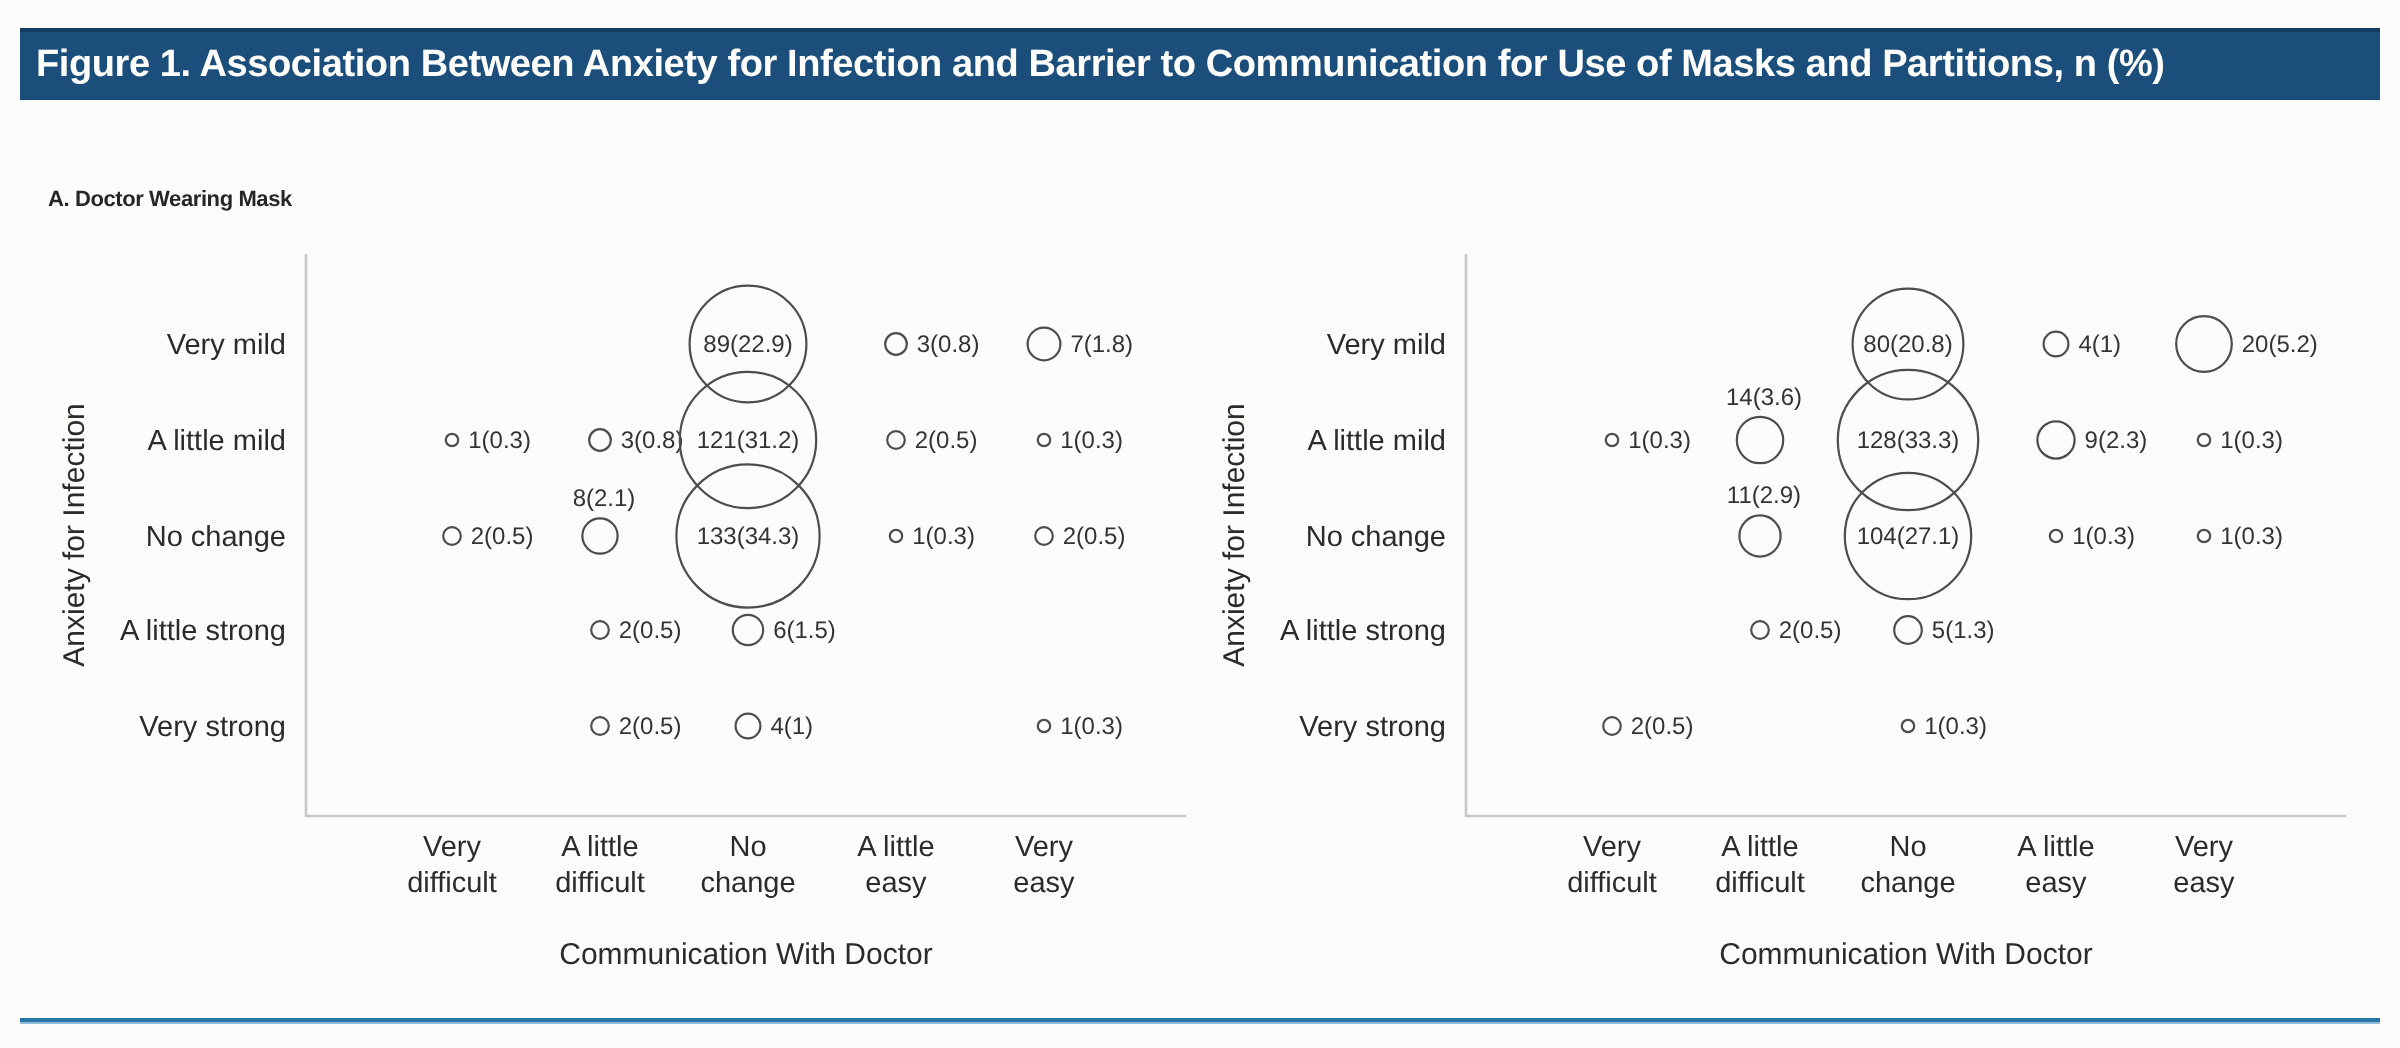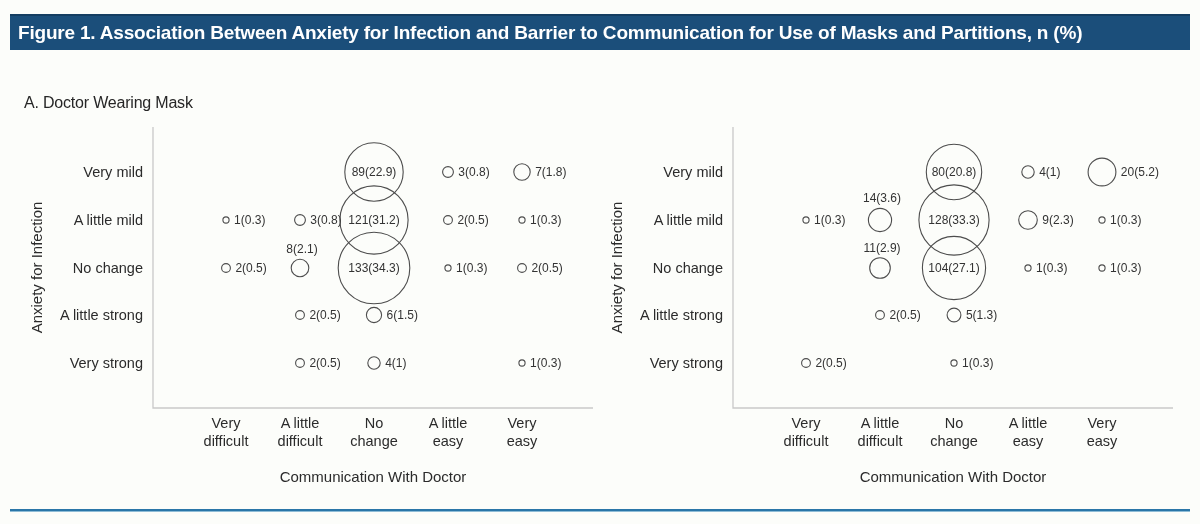--- a/index.html
+++ b/index.html
@@ -25,22 +25,22 @@
     font-size: 19px;
     font-weight: bold;
     line-height: 33px;
     padding-left: 8px;
     white-space: nowrap;
     letter-spacing: -0.2px;
   }
   .panel-title {
     position: absolute;
     top: 94px;
-    font-size: 16px;
-    font-weight: normal;
+    font-size: 11px;
+    font-weight: bold;
     color: #262626;
     letter-spacing: -0.2px;
   }
   #panel-a-title { left: 24px; }
   #panel-b-title { left: 604px; }
   #chart-svg {
     position: absolute;
     left: 0; top: 0;
   }
   .footer-rule {

